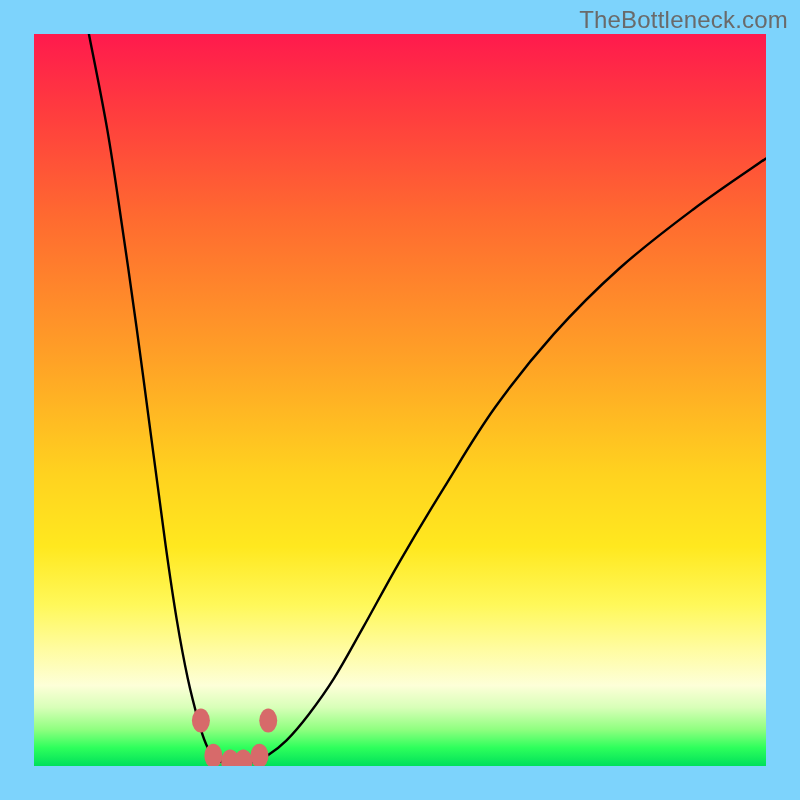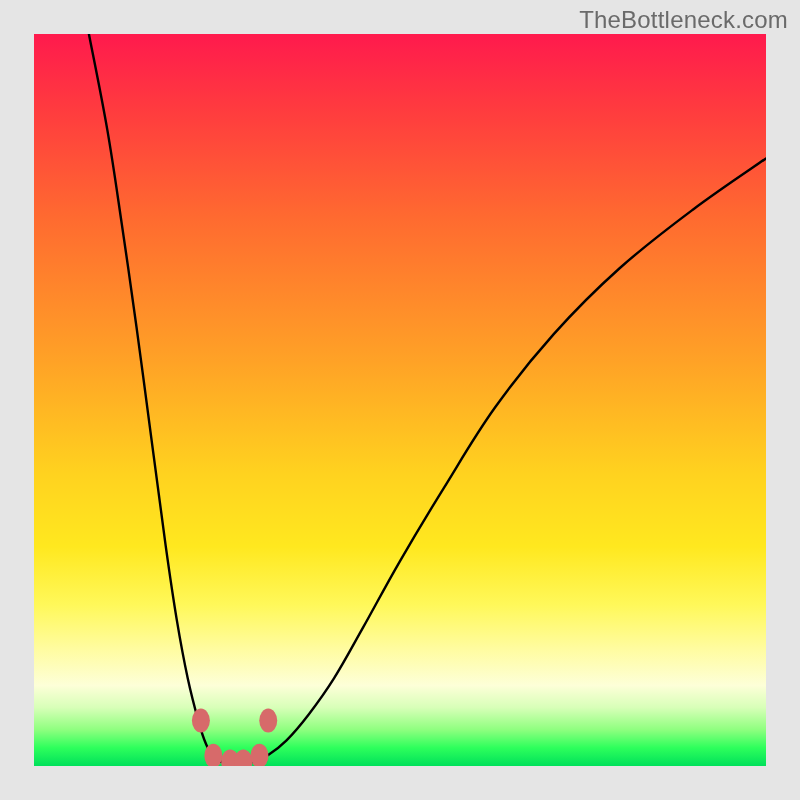--- a/index.html
+++ b/index.html
@@ -10,21 +10,21 @@
     background: #000;
     overflow: hidden;
     font-family: Arial, Helvetica, sans-serif;
   }
   .frame {
     position: absolute;
     top: 0;
     left: 0;
     width: 800px;
     height: 800px;
-    background: #e5e5e5;
+    background: #7dd3fc;
   }
   .plot-area {
     position: absolute;
     top: 34px;
     left: 34px;
     width: 732px;
     height: 732px;
     background: linear-gradient(to bottom,
       #ff1a4d 0%,
       #ff3a3f 10%,

